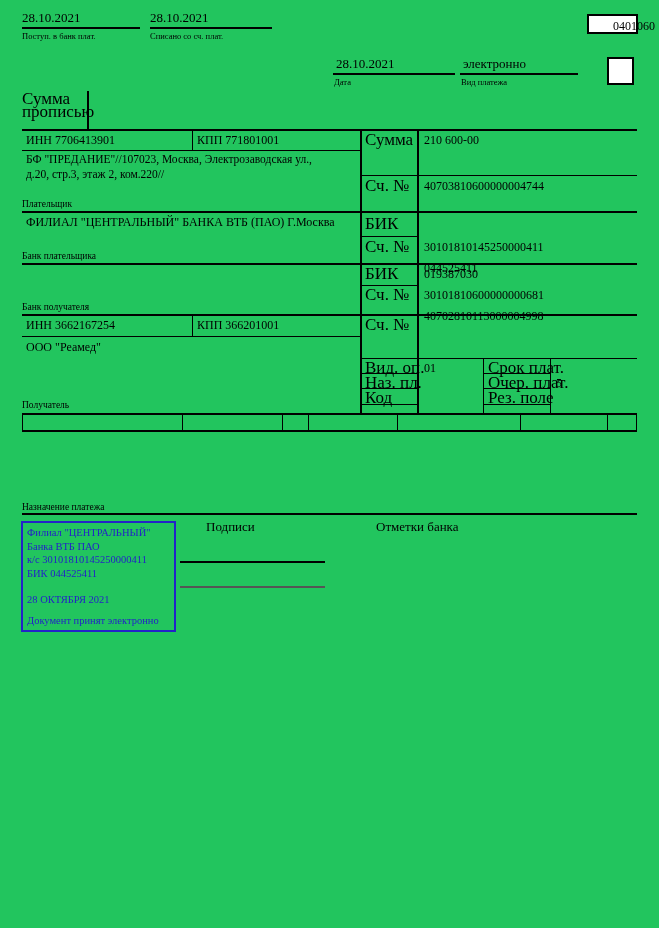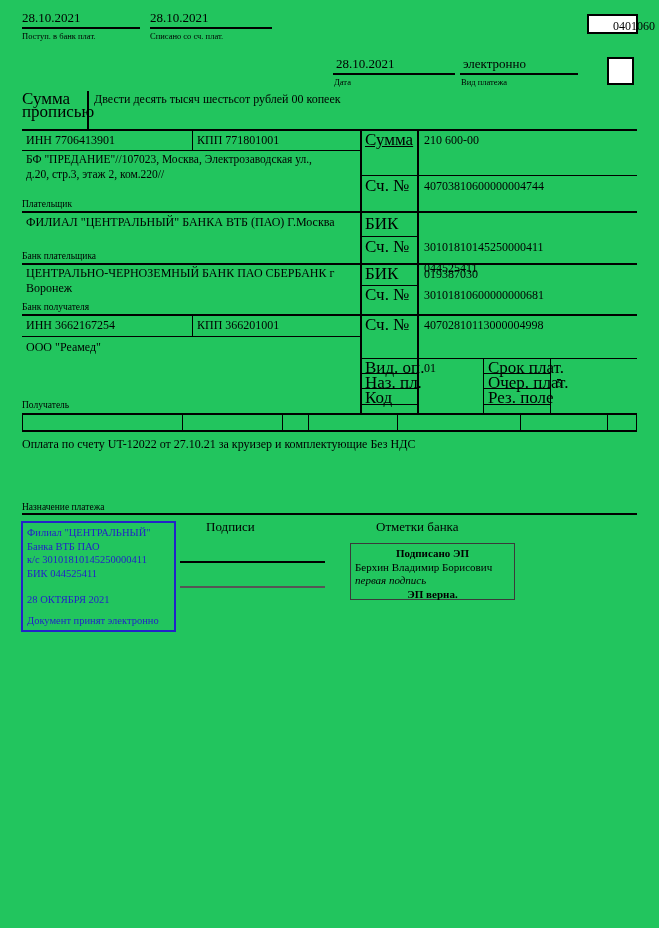--- a/index.html
+++ b/index.html
@@ -47,68 +47,66 @@
   <div class="t lbl" style="left:334px;top:77px;text-align:right;">Дата</div>
 
   <div class="t sz13" style="left:463px;top:57px;">электронно</div>
   <div class="hl2" style="left:460px;top:73px;width:118px;"></div>
   <div class="t lbl" style="left:461px;top:77px;">Вид платежа</div>
 
   <div class="box" style="left:607px;top:57px;width:23px;height:24px;"></div>
 
   <div class="t clbl wrap" style="left:22px;top:92px;width:58px;">Сумма прописью</div>
   <div class="vl2" style="left:87px;top:91px;height:38px;"></div>
-  <div class="t sz12" style="left:94px;top:92px;">Двести десять тысяч шестьсот рублей 00 копеек</div>
 
   <div class="hl2" style="left:22px;top:129px;width:615px;"></div>
   <div class="vl2" style="left:360px;top:129px;height:284px;"></div>
   <div class="vl2" style="left:417px;top:129px;height:284px;"></div>
 
   <div class="t sz12" style="left:26px;top:133px;">ИНН 7706413901</div>
   <div class="vl" style="left:192px;top:129px;height:21px;"></div>
   <div class="t sz12" style="left:197px;top:133px;">КПП 771801001</div>
   <div class="hl" style="left:22px;top:150px;width:338px;"></div>
 
   <div class="t sz11 wrap" style="left:26px;top:152px;width:310px;">БФ "ПРЕДАНИЕ"//107023, Москва, Электрозаводская ул., д.20, стр.3, этаж 2, ком.220//</div>
   <div class="t slbl" style="left:22px;top:199px;">Плательщик</div>
 
-  <div class="t clbl" style="left:365px;top:133px;text-decoration:underline;">Сумма</div>
+  <div class="t clbl" style="left:365px;top:133px;">Сумма</div>
   <div class="t sz12" style="left:424px;top:133px;">210 600-00</div>
   <div class="hl" style="left:360px;top:175px;width:277px;"></div>
   <div class="t clbl" style="left:365px;top:179px;">Сч. №</div>
   <div class="t sz12" style="left:424px;top:179px;">40703810600000004744</div>
 
   <div class="hl2" style="left:22px;top:211px;width:615px;"></div>
   <div class="t sz12" style="left:26px;top:215px;">ФИЛИАЛ "ЦЕНТРАЛЬНЫЙ" БАНКА ВТБ (ПАО) Г.Москва</div>
   <div class="t slbl" style="left:22px;top:251px;">Банк плательщика</div>
   <div class="t clbl" style="left:365px;top:217px;">БИК</div>
   <div class="t sz12" style="left:424px;top:217px;margin-top:44px;">044525411</div>
   <div class="hl" style="left:360px;top:236px;width:57px;"></div>
   <div class="t clbl" style="left:365px;top:240px;">Сч. №</div>
   <div class="t sz12" style="left:424px;top:240px;">30101810145250000411</div>
 
   <div class="hl2" style="left:22px;top:263px;width:615px;"></div>
-  <div class="t sz12 wrap" style="left:26px;top:266px;width:330px;line-height:15px;">ЦЕНТРАЛЬНО-ЧЕРНОЗЕМНЫЙ БАНК ПАО СБЕРБАНК г Воронеж</div>
   <div class="t slbl" style="left:22px;top:302px;">Банк получателя</div>
   <div class="t clbl" style="left:365px;top:267px;">БИК</div>
   <div class="t sz12" style="left:424px;top:267px;">019387030</div>
   <div class="hl" style="left:360px;top:285px;width:57px;"></div>
   <div class="t clbl" style="left:365px;top:288px;">Сч. №</div>
   <div class="t sz12" style="left:424px;top:288px;">30101810600000000681</div>
 
   <div class="hl2" style="left:22px;top:314px;width:615px;"></div>
   <div class="t sz12" style="left:26px;top:318px;">ИНН 3662167254</div>
   <div class="vl" style="left:192px;top:314px;height:22px;"></div>
   <div class="t sz12" style="left:197px;top:318px;">КПП 366201001</div>
   <div class="hl" style="left:22px;top:336px;width:338px;"></div>
   <div class="t sz12" style="left:26px;top:340px;">ООО "Реамед"</div>
   <div class="t slbl" style="left:22px;top:400px;">Получатель</div>
 
   <div class="t clbl" style="left:365px;top:318px;">Сч. №</div>
-  <div class="t sz12" style="left:424px;top:318px;text-align:right;">40702810113000004998</div>
+  <div class="t sz12" style="left:424px;top:309px;text-align:right;">40702810113000004998</div>
 
   <div class="hl" style="left:360px;top:358px;width:277px;"></div>
   <div class="vl" style="left:483px;top:358px;height:55px;"></div>
   <div class="vl" style="left:550px;top:358px;height:55px;"></div>
 
   <div class="t clbl" style="left:365px;top:361px;">Вид. оп.</div>
   <div class="t sz12" style="left:424px;top:361px;">01</div>
   <div class="hl" style="left:360px;top:373px;width:57px;"></div>
   <div class="t clbl" style="left:365px;top:376px;">Наз. пл.</div>
   <div class="hl" style="left:360px;top:388px;width:57px;"></div>
@@ -127,38 +125,31 @@
   <div class="hl2" style="left:22px;top:430px;width:615px;"></div>
   <div class="vl" style="left:22px;top:413px;height:17px;"></div>
   <div class="vl" style="left:182px;top:413px;height:17px;"></div>
   <div class="vl" style="left:282px;top:413px;height:17px;"></div>
   <div class="vl" style="left:308px;top:413px;height:17px;"></div>
   <div class="vl" style="left:397px;top:413px;height:17px;"></div>
   <div class="vl" style="left:520px;top:413px;height:17px;"></div>
   <div class="vl" style="left:607px;top:413px;height:17px;"></div>
   <div class="vl" style="left:636px;top:413px;height:17px;"></div>
 
-  <div class="t sz12" style="left:22px;top:437px;">Оплата по счету UT-12022 от 27.10.21 за круизер и комплектующие Без НДС</div>
   <div class="t slbl" style="left:22px;top:502px;">Назначение платежа</div>
   <div class="hl2" style="left:22px;top:513px;width:615px;"></div>
 
   <div class="t sz13" style="left:206px;top:520px;">Подписи</div>
   <div class="t sz13" style="left:376px;top:520px;">Отметки банка</div>
 
   <div style="position:absolute;left:21px;top:521px;width:155px;height:111px;border:2px solid #2323c8;color:#2323c8;font-size:10.5px;line-height:13.5px;padding:3px 0 0 4px;box-sizing:border-box;">
     <div class="wrap" style="width:148px;">Филиал "ЦЕНТРАЛЬНЫЙ" Банка ВТБ ПАО</div>
     <div>к/с 30101810145250000411</div>
     <div>БИК 044525411</div>
     <div style="margin-top:13px;">28 ОКТЯБРЯ 2021</div>
     <div style="position:absolute;left:4px;bottom:3px;">Документ принят электронно</div>
   </div>
 
   <div class="hl2" style="left:180px;top:561px;width:145px;"></div>
   <div class="hl2" style="left:180px;top:586px;width:145px;background:#555;"></div>
 
-  <div style="position:absolute;left:350px;top:543px;width:165px;height:57px;border:1.5px solid #3a3a3a;font-size:11px;line-height:13.5px;padding:3px 4px;box-sizing:border-box;">
-    <div class="b ctr">Подписано ЭП</div>
-    <div>Берхин Владимир Борисович</div>
-    <div class="i">первая подпись</div>
-    <div class="b ctr">ЭП верна.</div>
-  </div>
 
 </div>
 
 </body></html>

